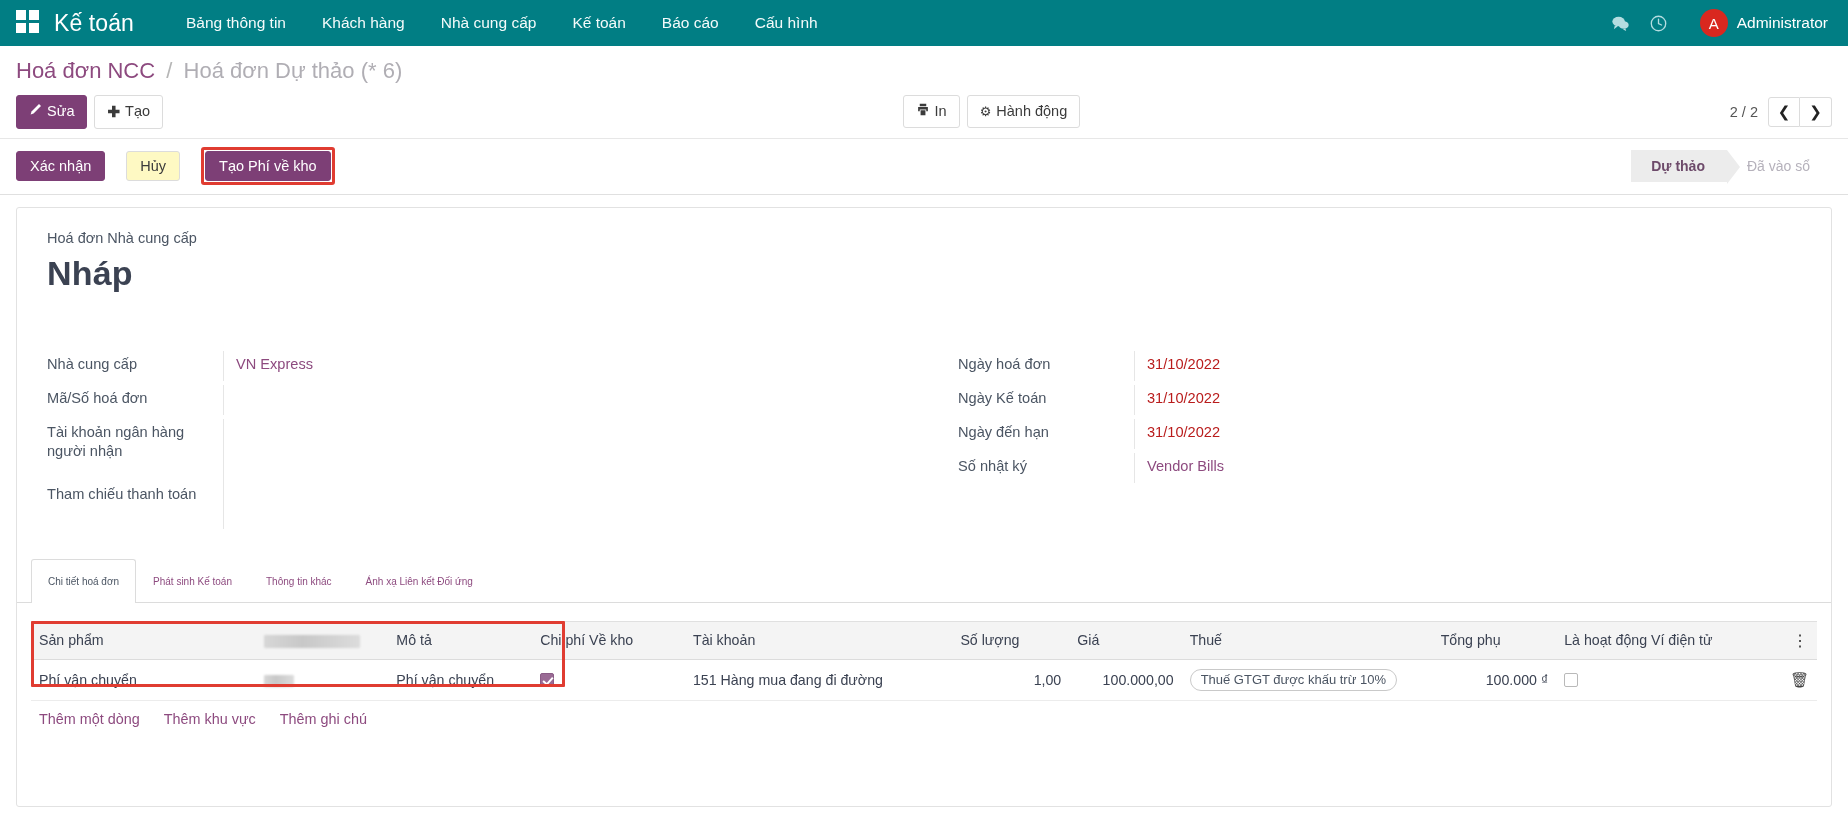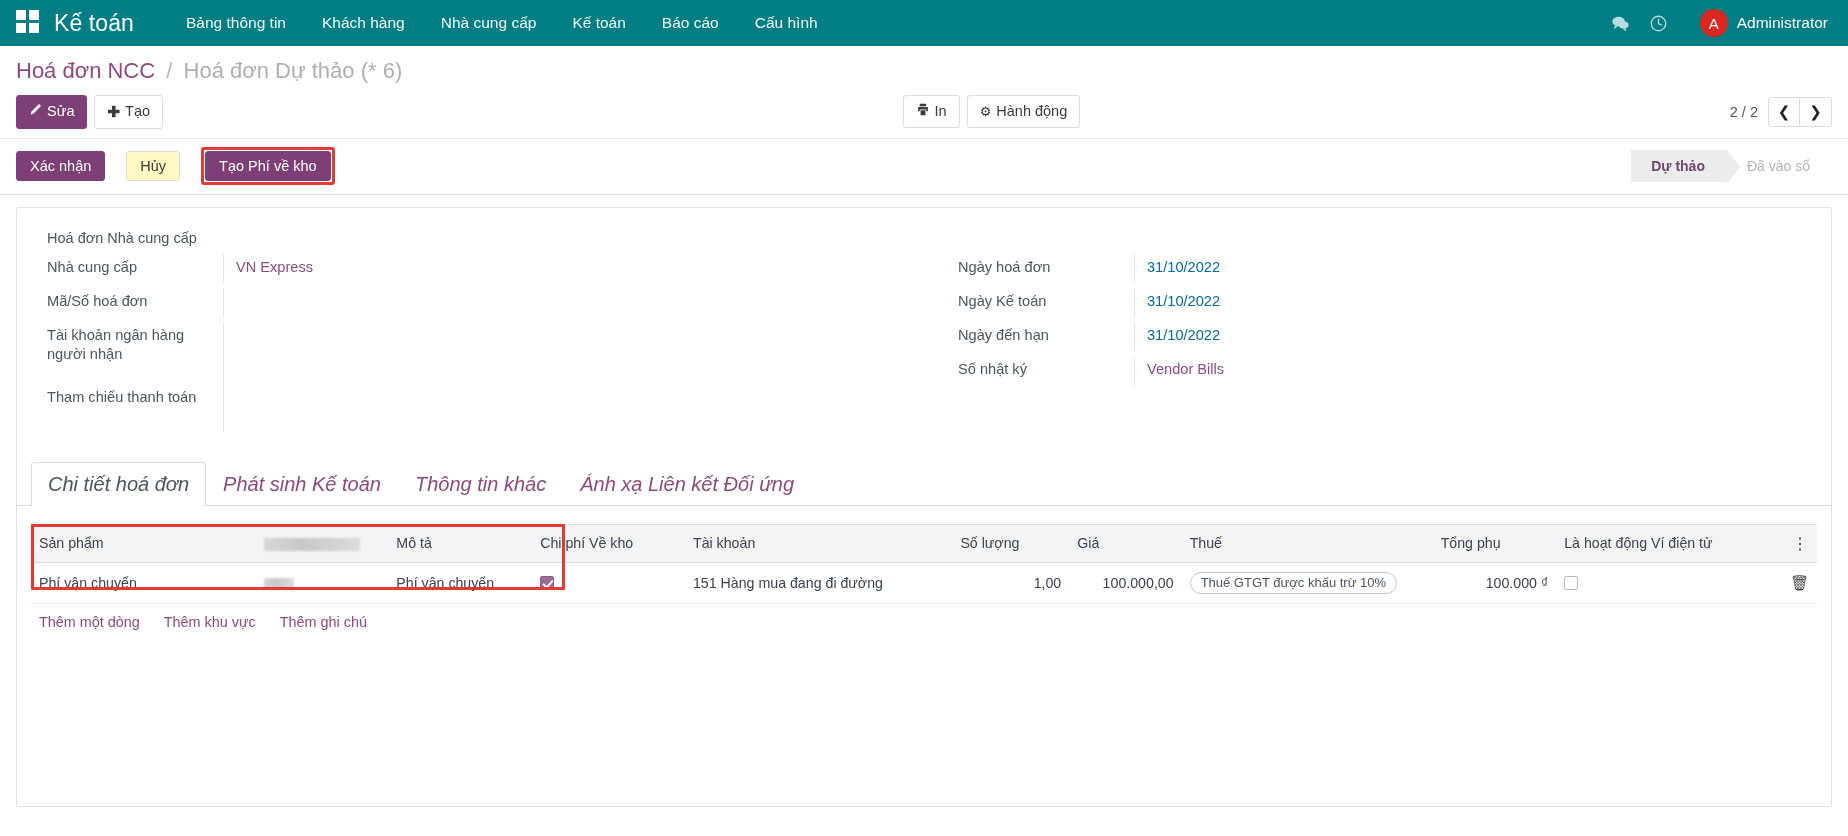--- a/index.html
+++ b/index.html
@@ -217,43 +217,42 @@
     padding: 4px 8px 4px 0;
     line-height: 1.35;
   }
   .fval {
     flex: 1;
     font-size: 14.6px;
     padding: 4px 0 4px 12px;
     border-left: 1px solid #e6e6e6;
     min-height: 30px;
     line-height: 1.35;
-    color: #0369a1;
+    color: #b91c1c;
   }
   .fval.link { color: #8d4a7f; cursor: pointer; }
   .fval.tall { min-height: 48px; }
   .fval.taller { min-height: 62px; }
 
   
   .nb-tabs {
     display: flex;
     border-bottom: 1px solid #dcdcdc;
     margin: 0 -30px;
     padding: 0 14px;
   }
   .nb-tab {
-    font-size: 20px;
-    padding: 10px 16px;
+    font-size: 10px;
+    padding: 16px 16px;
     color: #8d4a7f;
     cursor: pointer;
     border: 1px solid transparent;
     border-bottom: none;
     margin-bottom: -1px;
     white-space: nowrap;
-    font-style: italic;
   }
   .nb-tab.active {
     color: #4b5563;
     background: #fff;
     border-color: #dcdcdc #dcdcdc #fff;
     border-radius: 3px 3px 0 0;
   }
 
   .tbl-wrap { margin: 0 -30px; padding: 18px 14px 0 14px; position: relative; }
   table.lines {
@@ -435,20 +434,21 @@
   <div class="sb-right">
     <div class="stat active">Dự thảo</div>
     <div class="stat">Đã vào sổ</div>
   </div>
 </div>
 
 <div class="sheet-wrap">
   <div class="sheet">
 
     <div class="sub-title">Hoá đơn Nhà cung cấp</div>
+    <div class="big-title">Nháp</div>
 
     <div class="form-grid">
       <div class="fcol">
         <div class="frow">
           <div class="flabel">Nhà cung cấp</div>
           <div class="fval link">VN Express</div>
         </div>
         <div class="frow">
           <div class="flabel">Mã/Số hoá đơn</div>
           <div class="fval"></div>

